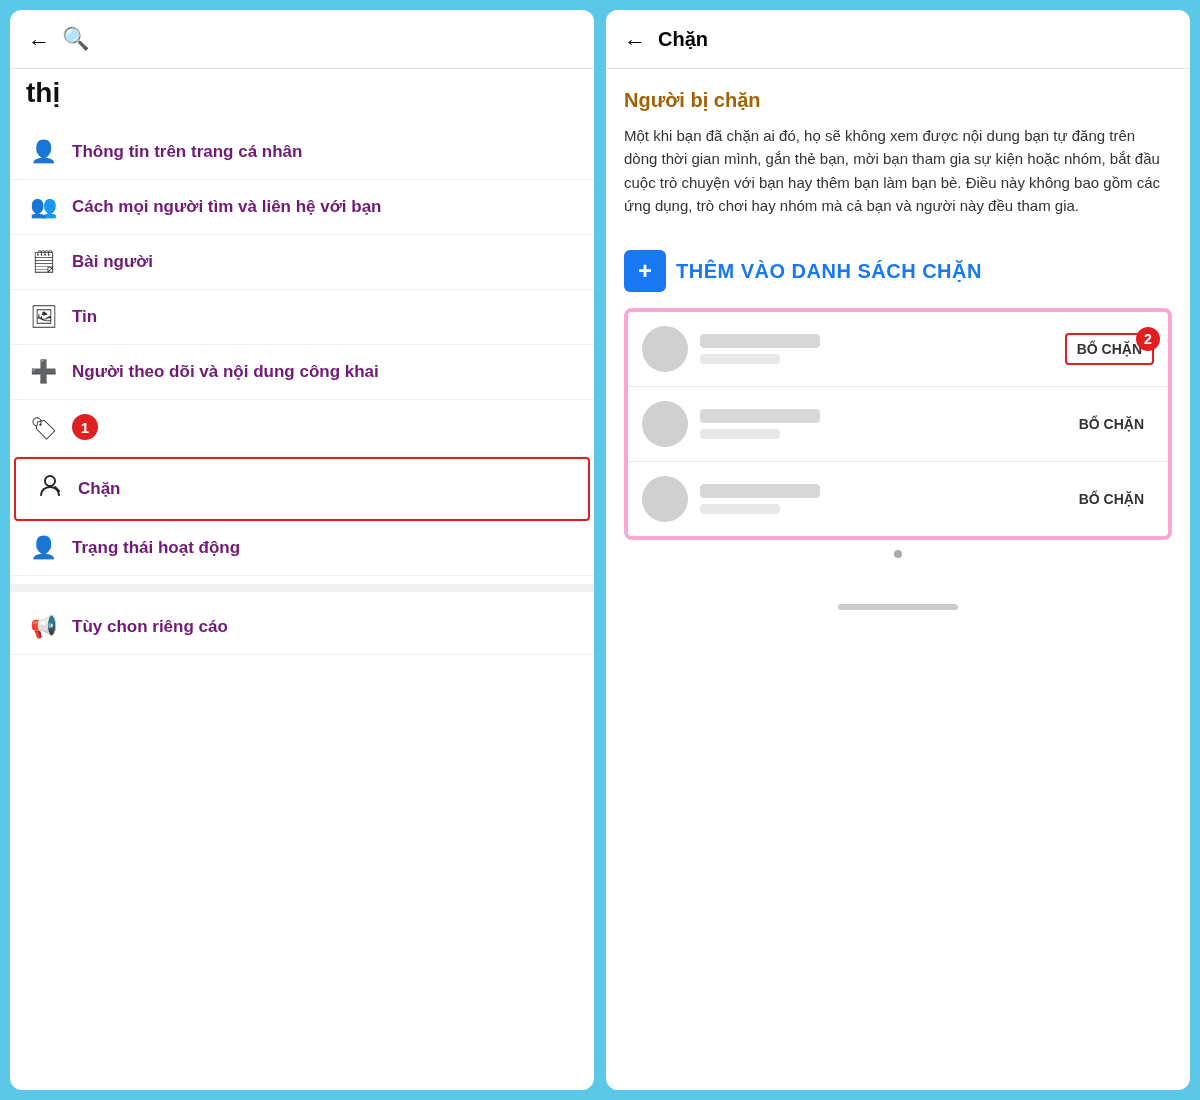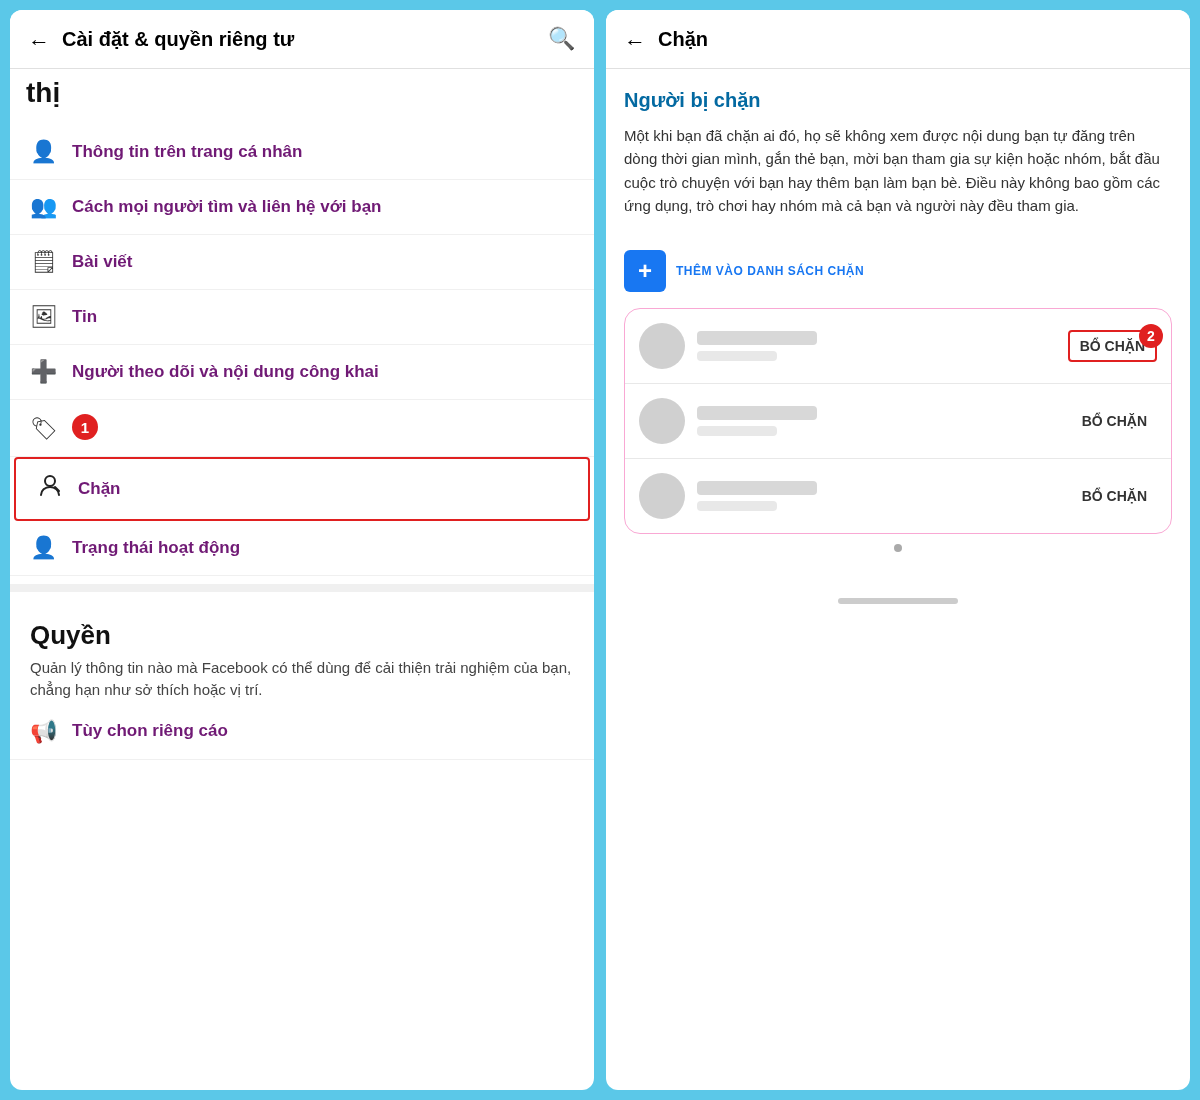--- a/index.html
+++ b/index.html
@@ -153,21 +153,21 @@
     }
 
     
     .right-content {
       padding: 20px 18px;
     }
 
     .blocked-section-title {
       font-size: 20px;
       font-weight: 700;
-      color: #0369a1;
+      color: #a16207;
       margin-bottom: 12px;
     }
 
     .blocked-description {
       font-size: 15px;
       color: #333;
       line-height: 1.55;
       margin-bottom: 33px;
     }
 
@@ -187,30 +187,30 @@
       border-radius: 6px;
       display: flex;
       align-items: center;
       justify-content: center;
       font-size: 24px;
       font-weight: bold;
       flex-shrink: 0;
     }
 
     .add-label {
-      font-size: 12px;
+      font-size: 20px;
       font-weight: 700;
       color: #1877f2;
       text-transform: uppercase;
       letter-spacing: 0.5px;
     }
 
     .blocked-list {
-      border: 1px solid #f9a8d4;
-      border-radius: 16px;
+      border: 4px solid #f9a8d4;
+      border-radius: 8px;
       overflow: hidden;
     }
 
     .blocked-item {
       display: flex;
       align-items: center;
       padding: 14px 14px;
       border-bottom: 1px solid #e8e8e8;
       gap: 12px;
       position: relative;
@@ -293,21 +293,20 @@
       width: 120px;
       margin: 16px auto 8px auto;
     }
   </style>
 </head>
 <body>
 
 <div class="panel">
   <div class="panel-header">
     <span class="back-arrow">←</span>
-    <span class="header-title">Cài đặt &amp; quyền riêng tư</span>
     <span class="search-icon-btn">🔍</span>
   </div>
 
   <div class="panel-content left-panel-content">
     <div class="section-intro">
       <div class="big-word">thị</div>
     </div>
 
     <ul class="menu-list">
 
@@ -316,21 +315,21 @@
         <span class="menu-label">Thông tin trên trang cá nhân</span>
       </li>
 
       <li class="menu-item">
         <span class="menu-icon">👥</span>
         <span class="menu-label">Cách mọi người tìm và liên hệ với bạn</span>
       </li>
 
       <li class="menu-item">
         <span class="menu-icon">🗒</span>
-        <span class="menu-label">Bài viết</span>
+        <span class="menu-label">Bài người</span>
       </li>
 
       <li class="menu-item">
         <span class="menu-icon">🖼</span>
         <span class="menu-label">Tin</span>
       </li>
 
       <li class="menu-item">
         <span class="menu-icon">➕</span>
         <span class="menu-label">Người theo dõi và nội dung công khai</span>
@@ -354,24 +353,20 @@
 
       <li class="menu-item">
         <span class="menu-icon">👤</span>
         <span class="menu-label">Trạng thái hoạt động</span>
       </li>
 
     </ul>
 
     <div class="divider"></div>
 
-    <div class="section-heading">
-      <div class="title">Quyền</div>
-      <div class="subdesc">Quản lý thông tin nào mà Facebook có thể dùng để cải thiện trải nghiệm của bạn, chẳng hạn như sở thích hoặc vị trí.</div>
-    </div>
 
     <ul class="menu-list">
       <li class="menu-item">
         <span class="menu-icon">📢</span>
         <span class="menu-label">Tùy chon riêng cáo</span>
       </li>
     </ul>
 
   </div>
 </div>

